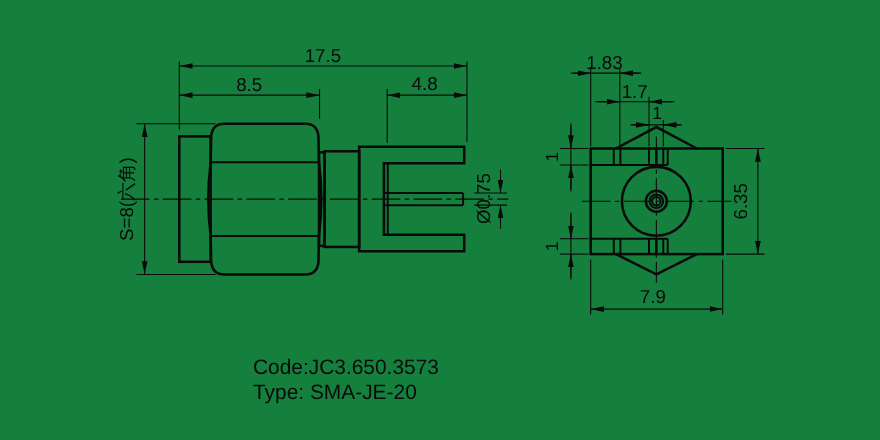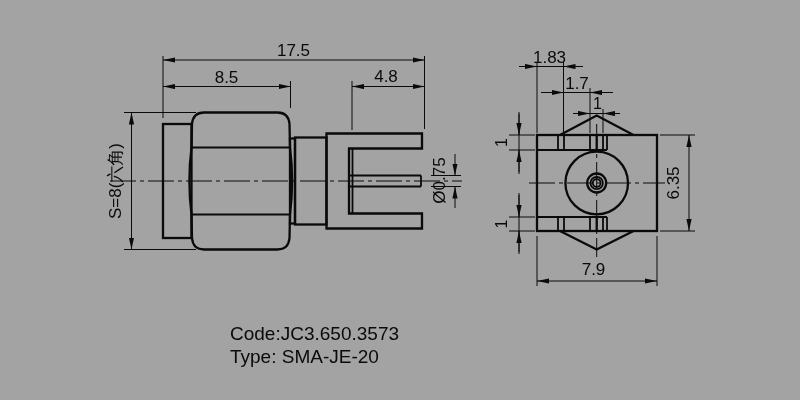--- a/index.html
+++ b/index.html
@@ -1,16 +1,16 @@
 <!DOCTYPE html>
 <html><head>
 <meta charset="utf-8">
 <style>
   html,body{margin:0;padding:0;background:#ffffff;}
-  .stage{position:relative;width:800px;height:400px;background:#a3a3a3;overflow:hidden;
+  .stage{position:relative;width:800px;height:400px;background:#15803d;overflow:hidden;
          font-family:"Liberation Sans",sans-serif;}
   svg{position:absolute;left:0;top:0;}
   text{fill:#0a0a0a;font-family:"Liberation Sans",sans-serif;}
   .dim-text{font-size:17px;}
   .dim-text-sm{font-size:16px;}
   .footer-text{font-size:19px;fill:#0a0a0a;}
   .obj{stroke:#0a0a0a;stroke-width:2.3;fill:none;stroke-linejoin:miter;stroke-linecap:butt;}
   .obj-thin{stroke:#0a0a0a;stroke-width:1.8;fill:none;}
   .dim{stroke:#0a0a0a;stroke-width:1;fill:none;}
   .cl{stroke:#0a0a0a;stroke-width:1;fill:none;stroke-dasharray:26 4 4 4;}

